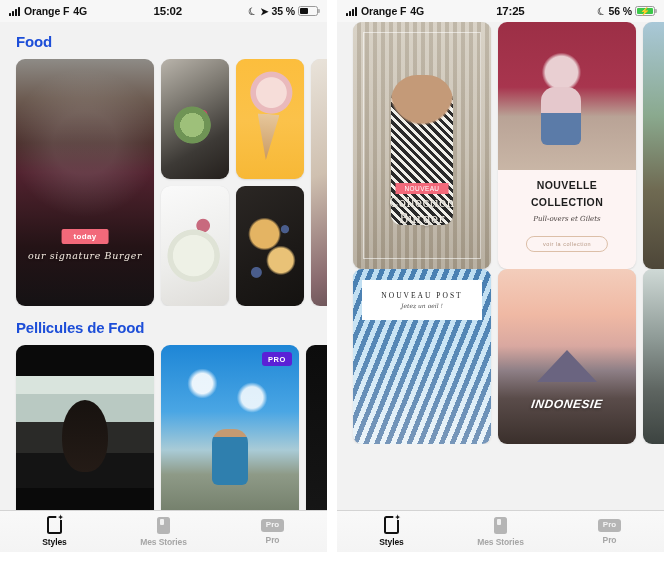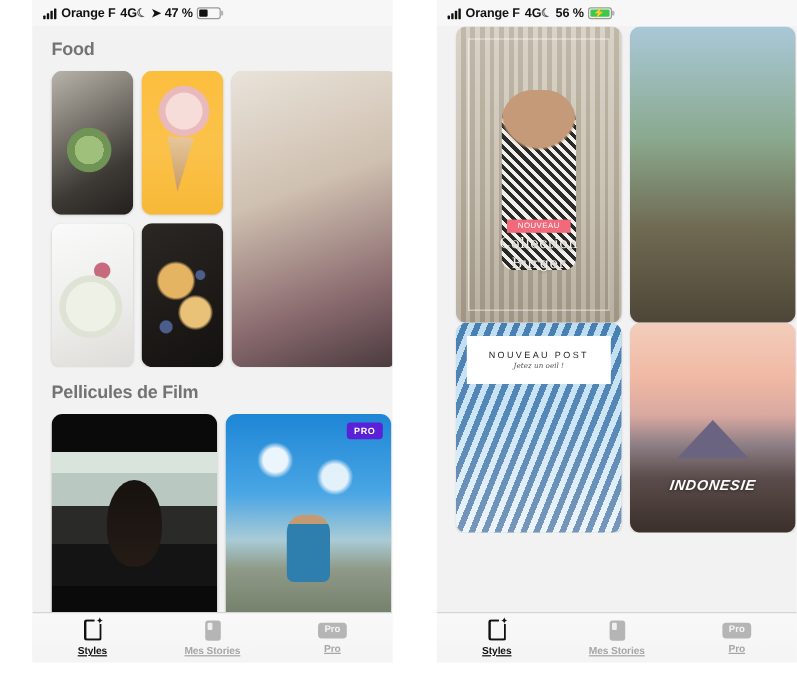--- a/index.html
+++ b/index.html
@@ -21,21 +21,20 @@
   .phone.left  { padding-right: 5px; }
   .phone.right { padding-left: 5px; }
 
   .screen {
     flex: 0 0 auto;
     height: 552px;
     background: #f2f2f2;
     display: flex; flex-direction: column;
     overflow: hidden;
     position: relative;
-    margin-left: 27px;
   }
 
   
   .statusbar {
     height: 22px; flex: 0 0 22px;
     background: #f7f7f7;
     display: flex; align-items: center;
     padding: 0 9px;
     font-size: 10.5px; font-weight: bold; color: #111;
     letter-spacing: -0.1px;
@@ -63,21 +62,21 @@
     width: 1.6px; height: 4px; background: #b5b5b5; border-radius: 0 1px 1px 0;
   }
   .battery .fill { height: 100%; border-radius: 1px; background: #111; }
   .battery.charging .fill { background: #3cc84a; }
   .bolt { position:absolute; left:50%; top:50%; transform: translate(-50%,-50%); font-size: 8px; color:#0a0a0a; }
 
   
   .content { flex: 1 1 auto; overflow: hidden; background: #f2f2f2; }
 
   .section-title {
-    font-size: 15px; font-weight: bold; color: #737373;
+    font-size: 15px; font-weight: bold; color: #1d4ed8;
     padding: 11px 0 9px 16px; letter-spacing: -0.2px;
   }
   .section-title.second { padding-top: 13px; }
 
   .row {
     display: flex; gap: 7px;
     padding-left: 16px;
     overflow: hidden;
   }
 
@@ -248,21 +247,21 @@
   
   .ph-photo1{
     background:
       repeating-linear-gradient(112deg, rgba(255,255,255,.55) 0 5px, rgba(40,84,140,.55) 5px 10px),
       linear-gradient(180deg,#6fb4e0 0%,#8fc8ea 45%,#d8e8f2 100%);
   }
   .ph-photo1 .label{
     position:absolute; left:9px; right:9px; top:11px; height:40px;
     background:#fff; display:flex; flex-direction:column; align-items:center; justify-content:center;
   }
-  .p1-t1{ font-family:Liberation Sans, sans-serif; font-size:7.5px; color:#1c1c1c; letter-spacing:2px;}
+  .p1-t1{ font-family:Liberation Serif, serif; font-size:7.5px; color:#1c1c1c; letter-spacing:2px;}
   .p1-t2{ font-family:"DejaVu Serif", serif; font-size:6px; font-style:italic; color:#555; margin-top:2px;}
   .ph-photo2{
     background:
       linear-gradient(180deg,#f3cdbb 0%,#f0b9a4 26%,#d9a8a0 44%,#8e7f86 58%,#5a4c4a 74%,#3a2f2b 100%);
   }
   .ph-photo2 .mtn{
     position:absolute; left:50%; top:46%; transform:translateX(-50%);
     width:0;height:0; border-left:30px solid transparent; border-right:30px solid transparent;
     border-bottom:32px solid #6a6480;
   }
@@ -274,21 +273,21 @@
   .ph-photo3{ background: linear-gradient(180deg,#cfd9d6 0%,#8e9a96 40%,#5d6460 70%,#3c4340 100%); }
 
   
   .tabbar{
     height: 42px; flex: 0 0 42px;
     background: linear-gradient(180deg, rgba(249,249,249,.96), rgba(244,244,244,.98));
     border-top: .5px solid #d4d4d4;
     display: flex; align-items: center;
   }
   .tab{ flex:1; display:flex; flex-direction:column; align-items:center; justify-content:center; gap:3px;}
-  .tab .lbl{ font-size:8.5px; font-weight:bold; letter-spacing:-.1px;text-decoration:underline; }
+  .tab .lbl{ font-size:8.5px; font-weight:bold; letter-spacing:-.1px; }
   .tab.active .lbl{ color:#111; }
   .tab .lbl.dim{ color:#a6a6a6; font-weight:bold; }
 
   .ic-styles{ width:15px; height:18px; position:relative; }
   .ic-styles .body{
     position:absolute; inset:0; border:2px solid #111; border-radius:2.5px;
     clip-path: polygon(0 0, 62% 0, 62% 22%, 100% 22%, 100% 100%, 0 100%);
   }
   .ic-styles .spark{ position:absolute; right:-2px; top:-2px; font-size:8px; color:#111; line-height:1;}
   .ic-stories{ width:13px; height:17px; background:#b5b5b5; border-radius:2.5px; position:relative;}
@@ -311,54 +310,61 @@
         <div class="sb-left">
           <span class="bars">
               <i></i>
               <i></i>
               <i></i>
               <i></i>
             </span>
           <span>Orange F</span>
           <span>4G</span>
         </div>
+        <div class="sb-mid">15:02</div>
         <div class="sb-right">
           <span class="moon">☾</span>
           <span class="loc">➤</span>
-          <span>47 %</span>
+          <span>35 %</span>
           <span class="battery">
               <span class="fill" style="width:47%"></span>
             </span>
         </div>
       </div>
 
       <div class="content">
 
         <div class="section-title">Food</div>
         <div class="row">
+          <div class="card big">
+            <div class="ph ph-burger"></div>
+            <div class="circ"></div>
+            <div class="badge-today">today</div>
+            <div class="script-line">our signature Burger</div>
+          </div>
           <div class="grid2">
             <div class="card mini">
                 <div class="ph ph-salad"></div>
               </div>
             <div class="card mini">
                 <div class="ph ph-icecream"></div>
               </div>
             <div class="card mini">
                 <div class="ph ph-bowl"></div>
               </div>
             <div class="card mini">
                 <div class="ph ph-toast"></div>
               </div>
           </div>
           <div class="card big">
               <div class="ph ph-side"></div>
             </div>
         </div>
 
-        <div class="section-title second">Pellicules de Film</div>
+        <div class="section-title second">Pellicules de Food</div>
         <div class="row">
           <div class="card film">
               <div class="ph ph-filmdark"></div>
             </div>
           <div class="card film">
             <div class="ph ph-filmblue"></div>
             <div class="badge-pro">PRO</div>
           </div>
           <div class="card film">
               <div class="ph ph-filmblack"></div>
@@ -396,20 +402,21 @@
         <div class="sb-left">
           <span class="bars">
               <i></i>
               <i></i>
               <i></i>
               <i></i>
             </span>
           <span>Orange F</span>
           <span>4G</span>
         </div>
+        <div class="sb-mid">17:25</div>
         <div class="sb-right">
           <span class="moon">☾</span>
           <span>56 %</span>
           <span class="battery charging">
               <span class="fill" style="width:100%"></span>
               <span class="bolt">⚡</span>
             </span>
         </div>
       </div>
 
@@ -419,20 +426,29 @@
           <div class="card big">
             <div class="ph ph-mode1">
               <div class="person"></div>
               <div class="frame"></div>
             </div>
             <div class="mode1-badge">NOUVEAU</div>
             <div class="mode1-t1">Collection</div>
             <div class="mode1-t2">Burger</div>
           </div>
           <div class="card big">
+            <div class="ph ph-mode2">
+                <div class="photo"></div>
+              </div>
+            <div class="m2-t1">NOUVELLE</div>
+            <div class="m2-t2">COLLECTION</div>
+            <div class="m2-sub">Pull-overs et Gilets</div>
+            <div class="m2-btn">voir la collection</div>
+          </div>
+          <div class="card big">
               <div class="ph ph-mode3"></div>
             </div>
         </div>
 
         <div class="row">
           <div class="card film">
             <div class="ph ph-photo1">
               <div class="label">
                 <span class="p1-t1">NOUVEAU POST</span>
                 <span class="p1-t2">Jetez un oeil !</span>

